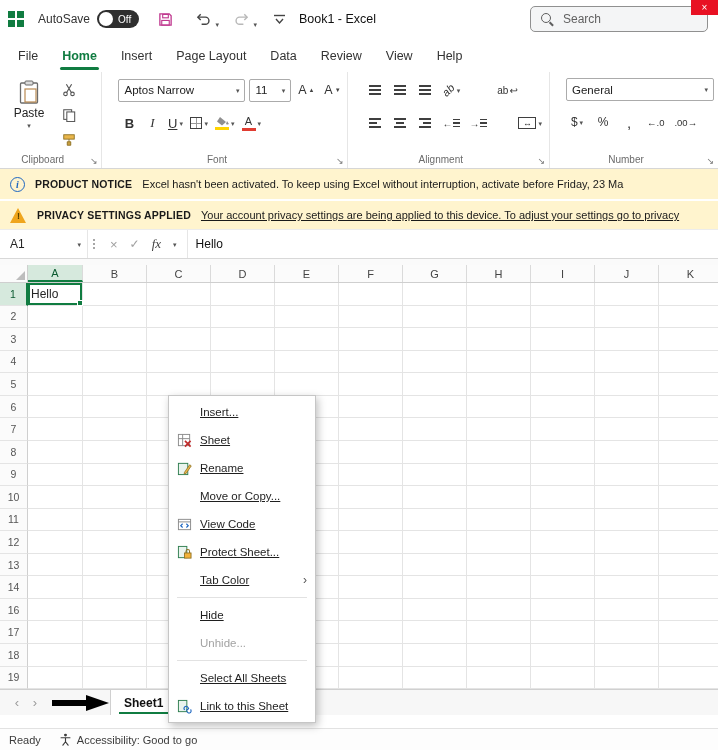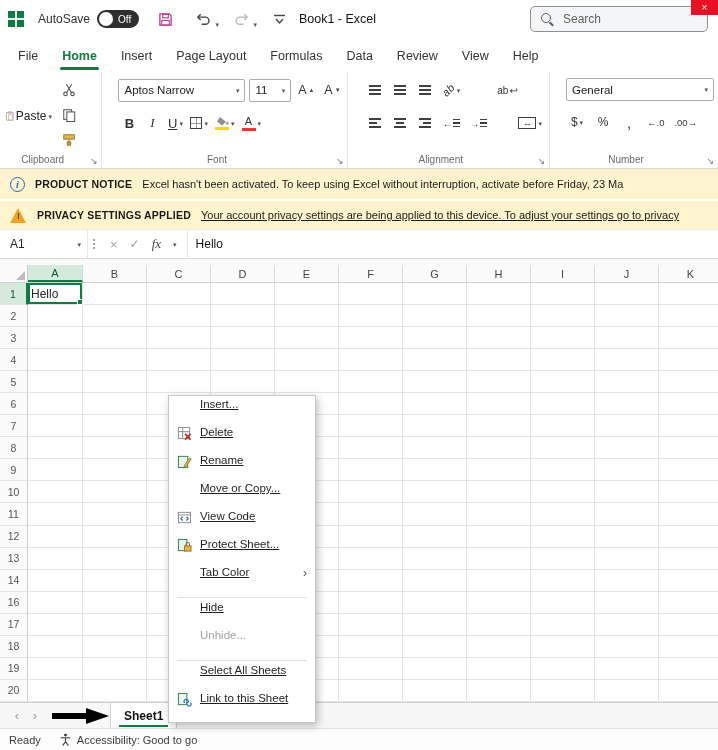--- a/index.html
+++ b/index.html
@@ -41,21 +41,21 @@
   .rgroup { position: relative; height: 100%; padding: 6px 4px 16px 6px; }
   .rgroup + .rgroup { border-left: 1px solid #e6e6e6; padding-left: 16px; }
   .glabel { position: absolute; bottom: 3px; left: 0; right: 16px; text-align: center; font-size: 10px; color: #6b6b6b; }
   .glauncher { position: absolute; bottom: 2px; right: 4px; font-size: 9px; color: #777; }
   .rrow { display: flex; align-items: center; }
   .rbtn { min-width: 22px; height: 24px; display: flex; align-items: center; justify-content: center; gap: 2px; padding: 0 3px; color: #333; cursor: pointer; }
   .combo { border: 1px solid #ababab; border-radius: 2px; height: 23px; background: #fff; display: flex; align-items: center; padding: 0 5px; font-size: 11.5px; color: #222; cursor: pointer; }
   .combo .chev { margin-left: auto; padding-left: 4px; }
 
   .g-clipboard { width: 104px; display: flex; }
-  .paste-btn { width: 46px; display: flex; align-items: center; gap: 2px; padding-top: 2px; cursor: pointer; }
+  .paste-btn { width: 46px; display: flex; flex-direction: column; align-items: center; gap: 2px; padding-top: 2px; cursor: pointer; }
   .clip-col { display: flex; flex-direction: column; gap: 8px; margin-left: 10px; padding-top: 5px; }
 
   .g-font { width: 246px; }
   .g-font .rrow1 { gap: 4px; }
   .g-font .rrow2 { gap: 1px; margin-top: 9px; }
   .bold-b { font-weight: bold; font-size: 13px; }
   .italic-i { font-style: italic; font-family: "Liberation Serif", serif; font-size: 13px; }
   .under-u { text-decoration: underline; font-size: 13px; }
   .borders-icon { width: 12px; height: 12px; border: 1px solid #3f3f3f; background:
       linear-gradient(#9a9a9a,#9a9a9a) center/100% 1px no-repeat,
@@ -126,26 +126,26 @@
   .fill-handle { position: absolute; right: -1px; bottom: -1px; width: 6px; height: 6px; background: var(--accent); border: 1px solid #fff; z-index: 3; }
 
   
   .sheetbar { flex: 0 0 26px; display: flex; align-items: stretch; background: #f7f7f7; border-top: 1px solid #d0d0d0; padding-left: 8px; }
   .snav { width: 18px; display: flex; align-items: center; justify-content: center; color: #9b9b9b; font-size: 13px; cursor: pointer; }
   .arrow-annot { display: flex; align-items: center; margin: 0 0 0 8px; }
   .stab { display: flex; align-items: center; padding: 0 13px; background: #fff; border-left: 1px solid #d0d0d0; border-right: 1px solid #d0d0d0; font-weight: bold; font-size: 12px; color: #111; position: relative; cursor: pointer; }
   .stab.active::after { content: ""; position: absolute; left: 8px; right: 8px; bottom: 1px; height: 2px; background: var(--accent); }
 
   
-  .statusbar { flex: 0 0 22px; border-top: 1px solid #e2e2e2; display: flex; align-items: center; gap: 18px; padding: 0 9px; font-size: 11px; color: #3b3b3b; background: #fdfdfd; }
+  .statusbar { flex: 0 0 22px; border-top: 1px solid #e2e2e2; display: flex; align-items: center; gap: 18px; padding: 0 9px; font-size: 11px; color: #3b3b3b; background: #fdfdfd; margin-top: 13px; }
   .acc { display: flex; align-items: center; gap: 5px; cursor: pointer; }
 
   
   .ctxmenu { position: absolute; left: 168px; top: 395px; width: 148px; background: #fff; border: 1px solid #c6c6c6; box-shadow: 2px 3px 8px rgba(0,0,0,.25); padding: 2px 0; z-index: 20; }
-  .mitem { height: 28px; display: flex; align-items: flex-start; gap: 7px; padding: 0 8px 0 6px; font-size: 11.5px; color: #1f1f1f; cursor: pointer; }
+  .mitem { height: 28px; display: flex; align-items: center; gap: 7px; padding: 0 8px 0 6px; font-size: 11.5px; color: #1f1f1f; cursor: pointer; }
   .mitem .micon { width: 18px; display: flex; justify-content: center; align-items: center; flex: 0 0 18px; }
   .mitem .mlabel { text-decoration: underline; white-space: nowrap; }
   .mitem.disabled { cursor: default; }
   .mitem.disabled .mlabel { text-decoration: none; color: #a3a3a3; }
   .mitem .msub { margin-left: auto; color: #555; font-size: 12px; }
   .msep { height: 1px; background: #e2e2e2; margin: 3px 8px; }
 </style>
 </head>
 <body>
 
@@ -196,21 +196,20 @@
     <input class="search-input" type="text" placeholder="Search" style="">
   </span>
   <span class="close-btn">×</span>
 </div>
 
 <div class="menubar">
     <div class="mtab">File</div>
     <div class="mtab active">Home</div>
     <div class="mtab">Insert</div>
     <div class="mtab">Page Layout</div>
-    <div class="mtab">Formulas</div>
     <div class="mtab">Data</div>
     <div class="mtab">Review</div>
     <div class="mtab">View</div>
     <div class="mtab">Help</div>
   </div>
 
 <div class="ribbon">
 
   <div class="rgroup g-clipboard">
     <div class="paste-btn">
@@ -691,34 +690,20 @@
       <div class="cell"></div>
       <div class="cell"></div>
       <div class="cell"></div>
       <div class="cell"></div>
       <div class="cell"></div>
       <div class="cell"></div>
       <div class="cell"></div>
       <div class="cell"></div>
       <div class="cell"></div>
     </div>
-    <div class="grow">
-      <div class="rowh">20</div>
-      <div class="cell first"></div>
-      <div class="cell"></div>
-      <div class="cell"></div>
-      <div class="cell"></div>
-      <div class="cell"></div>
-      <div class="cell"></div>
-      <div class="cell"></div>
-      <div class="cell"></div>
-      <div class="cell"></div>
-      <div class="cell"></div>
-      <div class="cell"></div>
-    </div>
   </div>
 
 <div class="sheetbar">
   <span class="snav">‹</span>
   <span class="snav">›</span>
   <span class="arrow-annot">
     <svg width="58" height="18" viewBox="0 0 58 18">
         <polygon points="0,6 34,6 34,1 57,9 34,17 34,12 0,12" fill="#000"></polygon>
       </svg>
   </span>
@@ -744,21 +729,21 @@
       <span class="mlabel">Insert...</span>
     </div>
     <div class="mitem">
       <span class="micon">
         <svg width="15" height="15" viewBox="0 0 16 16">
           <rect x="1.5" y="1.5" width="12" height="12" fill="#fff" stroke="#8a8a8a"></rect>
           <path d="M1.5 6 h12 M6 1.5 v12" stroke="#8a8a8a"></path>
           <path d="M8.5 8.5 l6 6 M14.5 8.5 l-6 6" stroke="#c02b2b" stroke-width="1.8"></path>
         </svg>
       </span>
-      <span class="mlabel">Delete</span>
+      <span class="mlabel">Sheet</span>
     </div>
     <div class="mitem">
       <span class="micon">
         <svg width="15" height="15" viewBox="0 0 16 16">
           <rect x="1.5" y="2.5" width="10" height="12" fill="#eaf4ee" stroke="#2e7d4f"></rect>
           <path d="M8 12 L13.5 4 L15.2 5.2 L9.8 13.2 L7.6 13.8 Z" fill="#e9b64b" stroke="#8a6d1f" stroke-width=".8"></path>
         </svg>
       </span>
       <span class="mlabel">Rename</span>
     </div>

